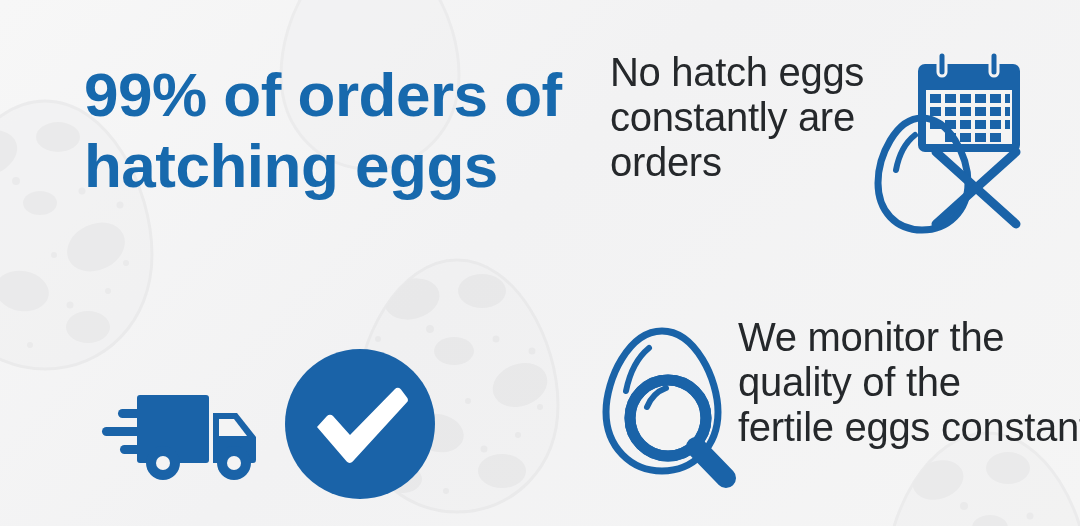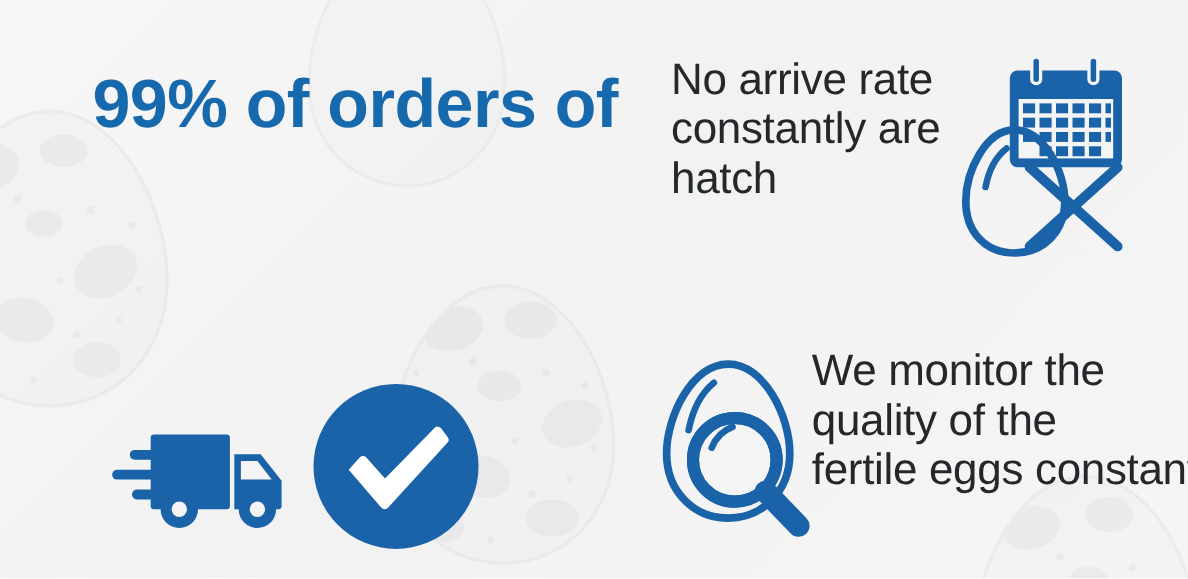--- a/index.html
+++ b/index.html
@@ -144,20 +144,21 @@
       <ellipse cx="90" cy="182" rx="25" ry="18"></ellipse>
       <circle cx="84" cy="78" r="4"></circle>
         <circle cx="150" cy="88" r="3.5"></circle>
       <circle cx="64" cy="160" r="3.5"></circle>
         <circle cx="122" cy="150" r="3"></circle>
     </g>
   </svg>
 
   <div class="headline">
     <span class="l1">99% of orders of</span>
+    <span class="l2">hatching eggs</span>
   </div>
 
   <svg class="icon" id="icon-truck" viewBox="0 0 176 98">
     <g fill="#1a63a8">
 
       <rect x="18" y="26" width="64" height="9" rx="4.5"></rect>
       <rect x="2" y="44" width="80" height="9" rx="4.5"></rect>
       <rect x="20" y="62" width="62" height="9" rx="4.5"></rect>
 
       <path d="M40 12 h66 a3 3 0 0 1 3 3 v62 a3 3 0 0 1 -3 3 h-66 a3 3 0 0 1 -3 -3 v-62 a3 3 0 0 1 3 -3 z"></path>
@@ -172,23 +173,23 @@
       <circle cx="134" cy="80" r="7" fill="#f4f4f4"></circle>
     </g>
   </svg>
 
   <svg class="icon" id="icon-check" viewBox="0 0 158 158">
     <circle cx="79" cy="79" r="75" fill="#1a63a8"></circle>
     <path d="M36 82 l10 -11 a4 4 0 0 1 6 0 l17 19 l45 -46 a4 4 0 0 1 6 0.4 l6 8 a4 4 0 0 1 -0.3 5.2 l-54 59 a4 4 0 0 1 -6 0 z" fill="#ffffff"></path>
   </svg>
 
   <div class="rtext" id="text-no-guarantee">
-    <span>No arrive rate</span>
+    <span>No hatch eggs</span>
     <span>constantly are</span>
-    <span>hatch</span>
+    <span>orders</span>
   </div>
 
   <svg class="icon" id="icon-calendar-egg-x" viewBox="0 0 148 192">
 
     <g>
       <rect x="44" y="16" width="102" height="88" rx="7" fill="#1a63a8"></rect>
       <rect x="52" y="42" width="86" height="54" fill="#f4f4f4"></rect>
 
       <rect x="64" y="4" width="8" height="24" rx="4" fill="#1a63a8" stroke="#f4f4f4" stroke-width="3"></rect>
       <rect x="116" y="4" width="8" height="24" rx="4" fill="#1a63a8" stroke="#f4f4f4" stroke-width="3"></rect>

